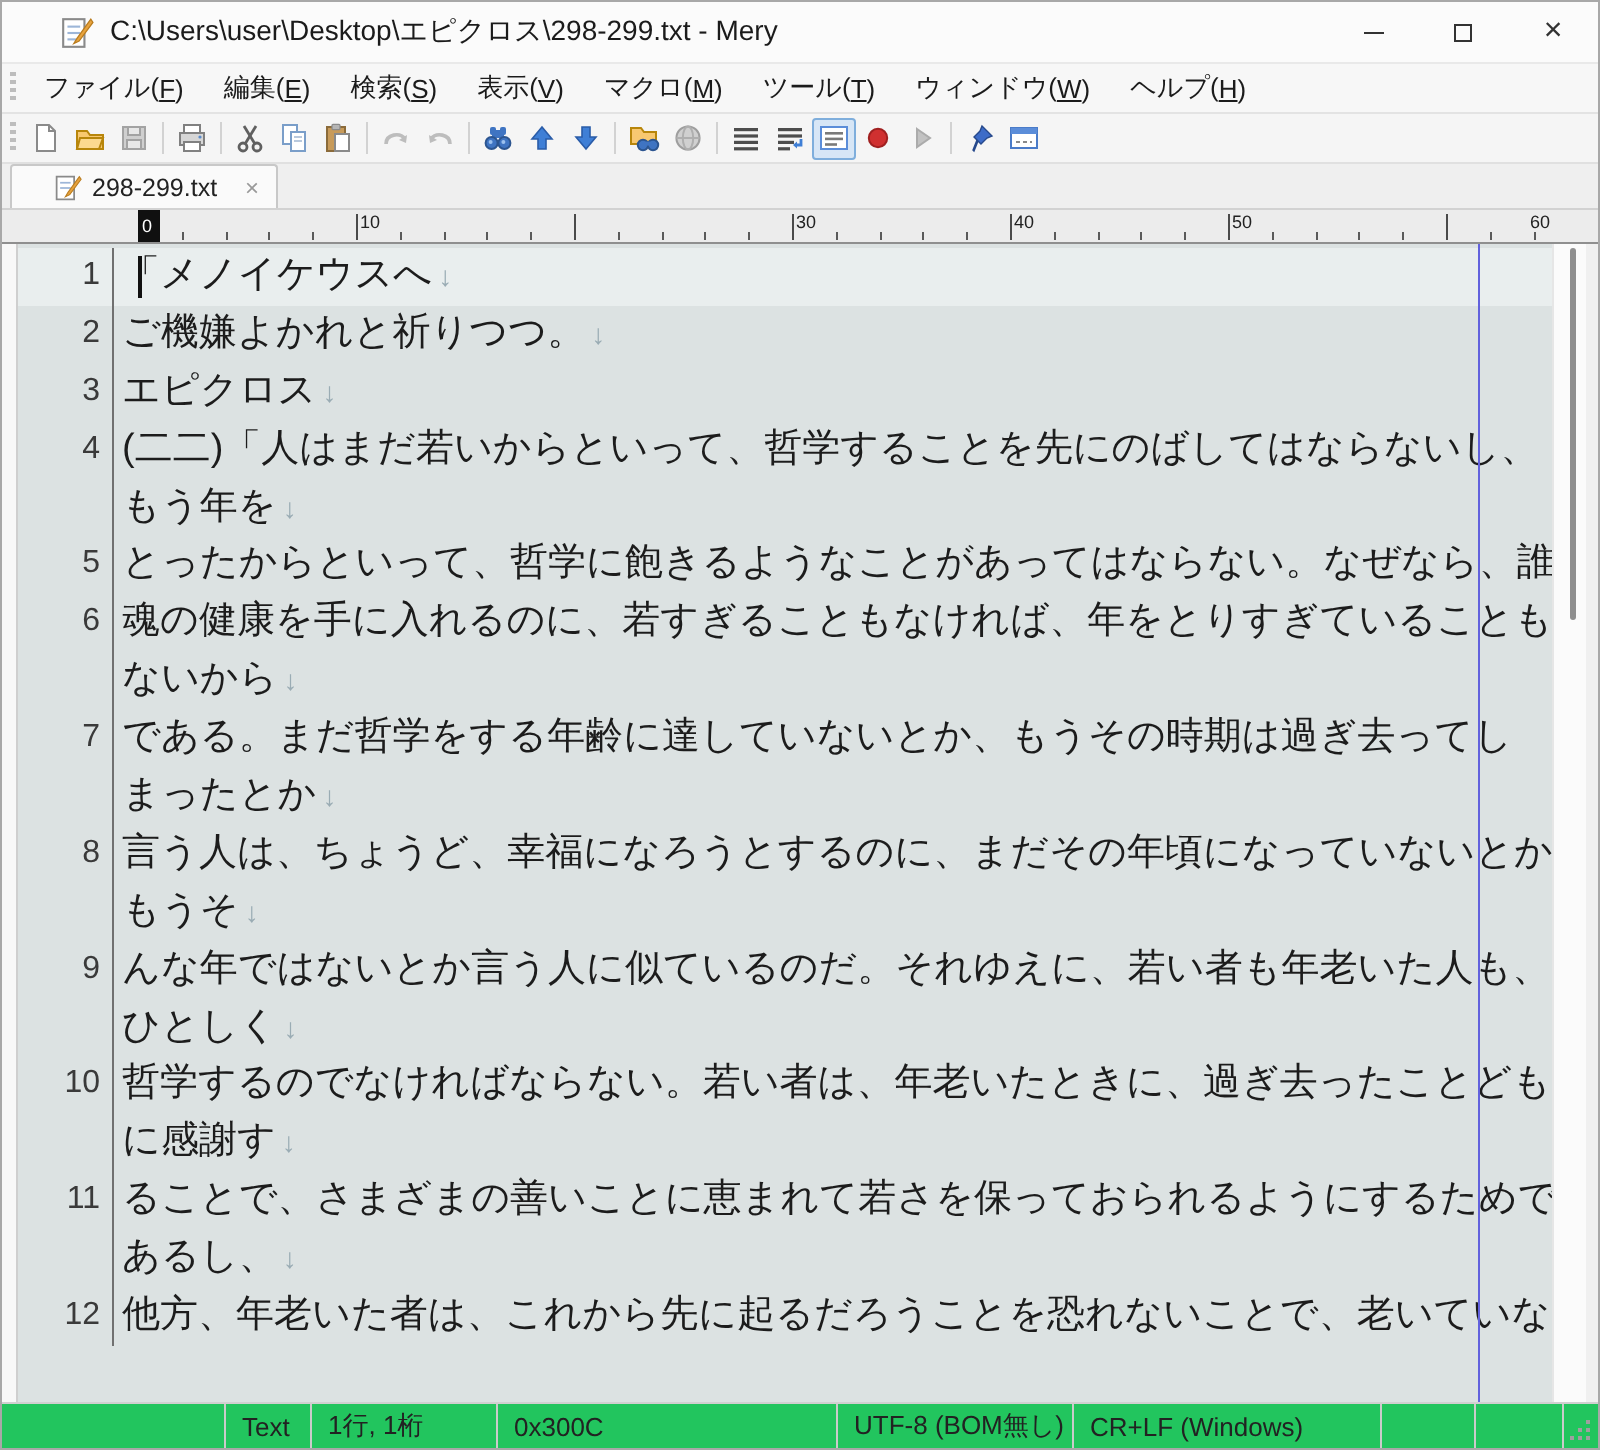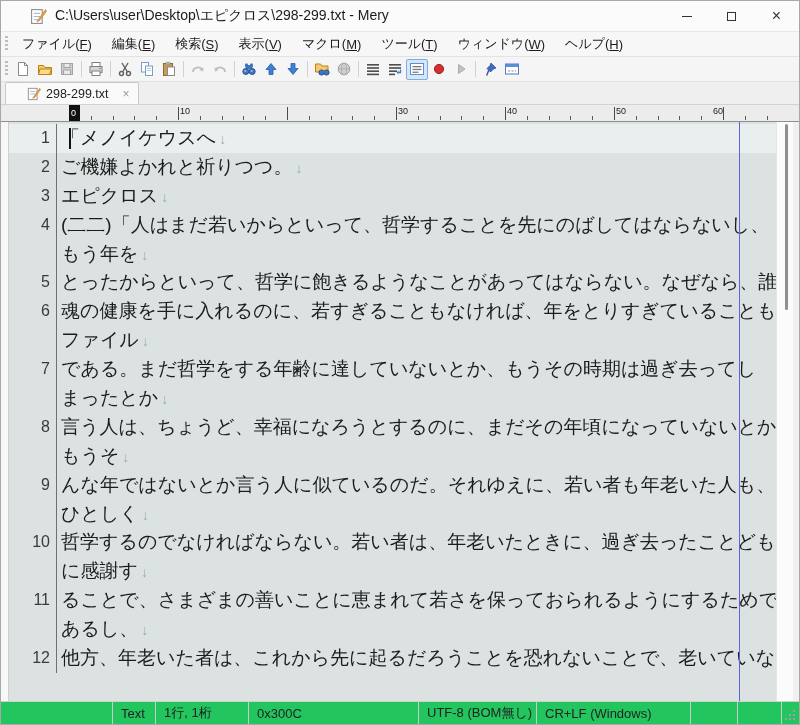--- a/index.html
+++ b/index.html
@@ -373,21 +373,21 @@
         <div class="ruler-label" style="left: 179px;">10</div>
         <div class="tick-major" style="left: 286px;"></div>
         <div class="ruler-label" style="left: 288px; margin-top: 44px;">20</div>
         <div class="tick-major" style="left: 395px;"></div>
         <div class="ruler-label" style="left: 397px;">30</div>
         <div class="tick-major" style="left: 504px;"></div>
         <div class="ruler-label" style="left: 506px;">40</div>
         <div class="tick-major" style="left: 613px;"></div>
         <div class="ruler-label" style="left: 615px;">50</div>
         <div class="tick-major" style="left: 722px;"></div>
-        <div class="ruler-label" style="left: 712px;">60</div>
+        <div class="ruler-label" style="left: 764px;">60</div>
       </div>
   </div>
 
   <div class="editor">
     <div class="editor-main">
       <div class="editor-rows">
 
           <div class="row current">
             <div class="gutter">1</div>
             <div class="textcell"><span class="txt">「メノイケウスへ</span><span class="eol">↓</span></div>
@@ -420,21 +420,21 @@
           </div>
 
 
           <div class="row">
             <div class="gutter">6</div>
             <div class="textcell"><span class="txt">魂の健康を手に入れるのに、若すぎることもなければ、年をとりすぎていることも</span><span class="eol"></span></div>
           </div>
 
           <div class="row">
             <div class="gutter"></div>
-            <div class="textcell"><span class="txt">ファイル</span><span class="eol">↓</span></div>
+            <div class="textcell"><span class="txt">ないから</span><span class="eol">↓</span></div>
           </div>
 
           <div class="row">
             <div class="gutter">7</div>
             <div class="textcell"><span class="txt">である。まだ哲学をする年齢に達していないとか、もうその時期は過ぎ去ってし</span><span class="eol"></span></div>
           </div>
 
           <div class="row">
             <div class="gutter"></div>
             <div class="textcell"><span class="txt">まったとか</span><span class="eol">↓</span></div>

